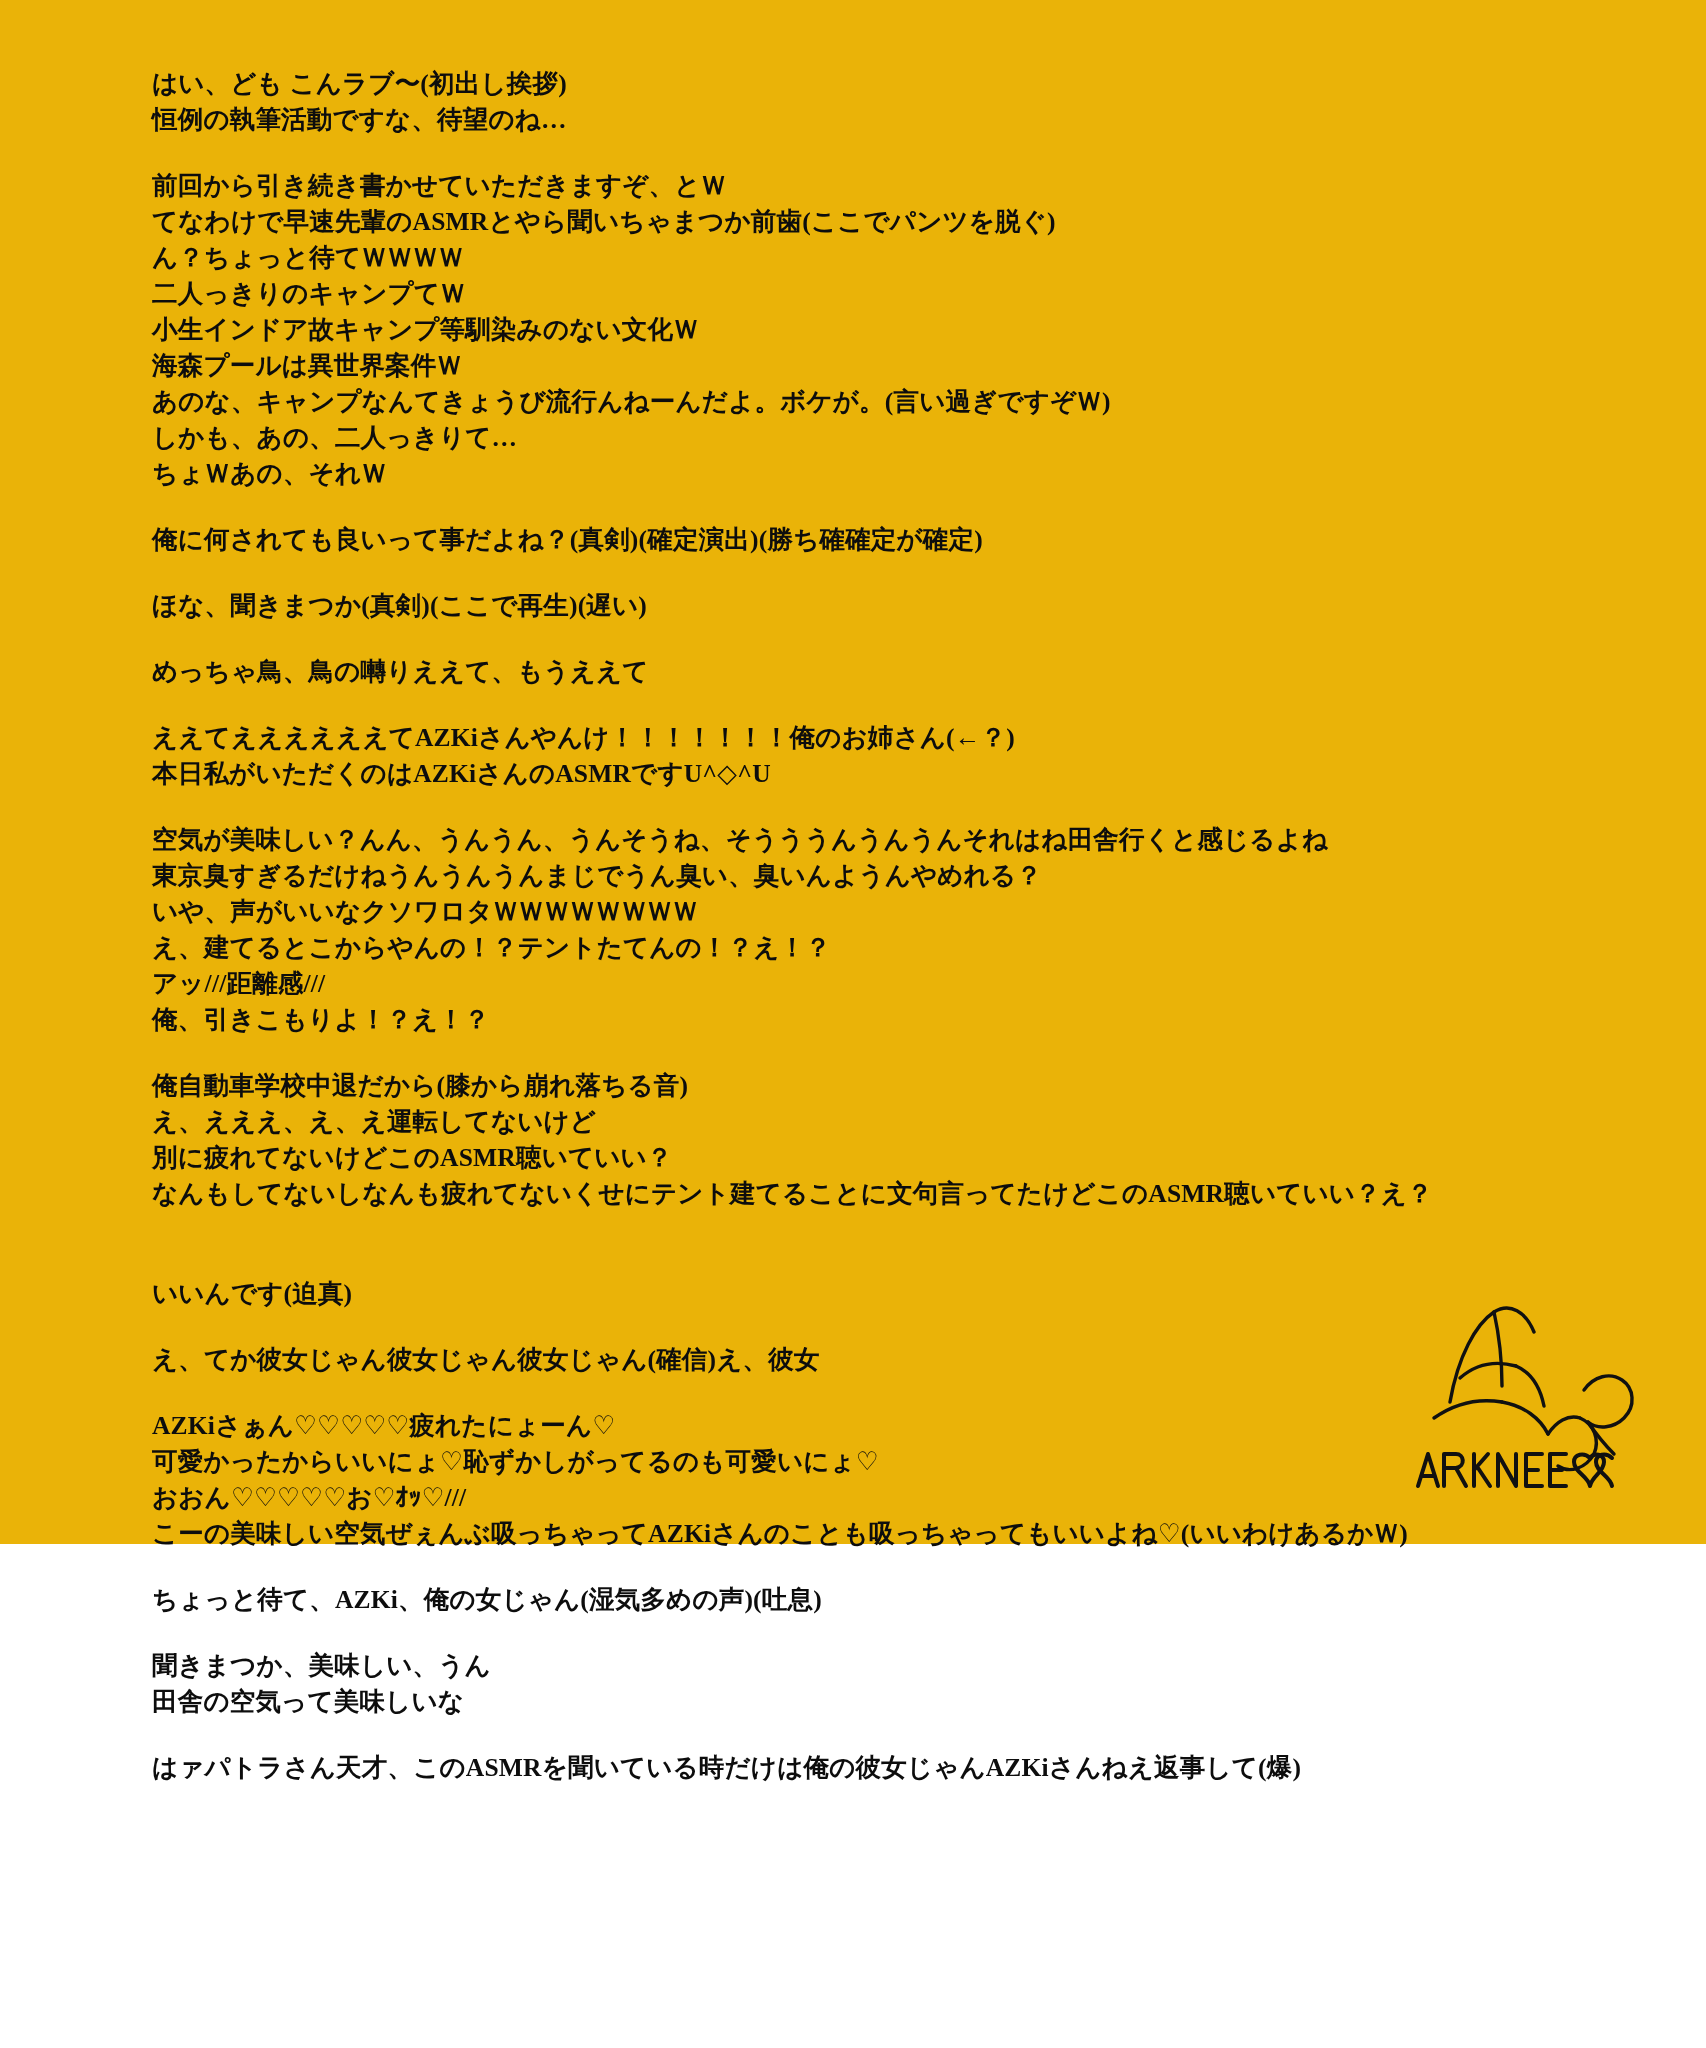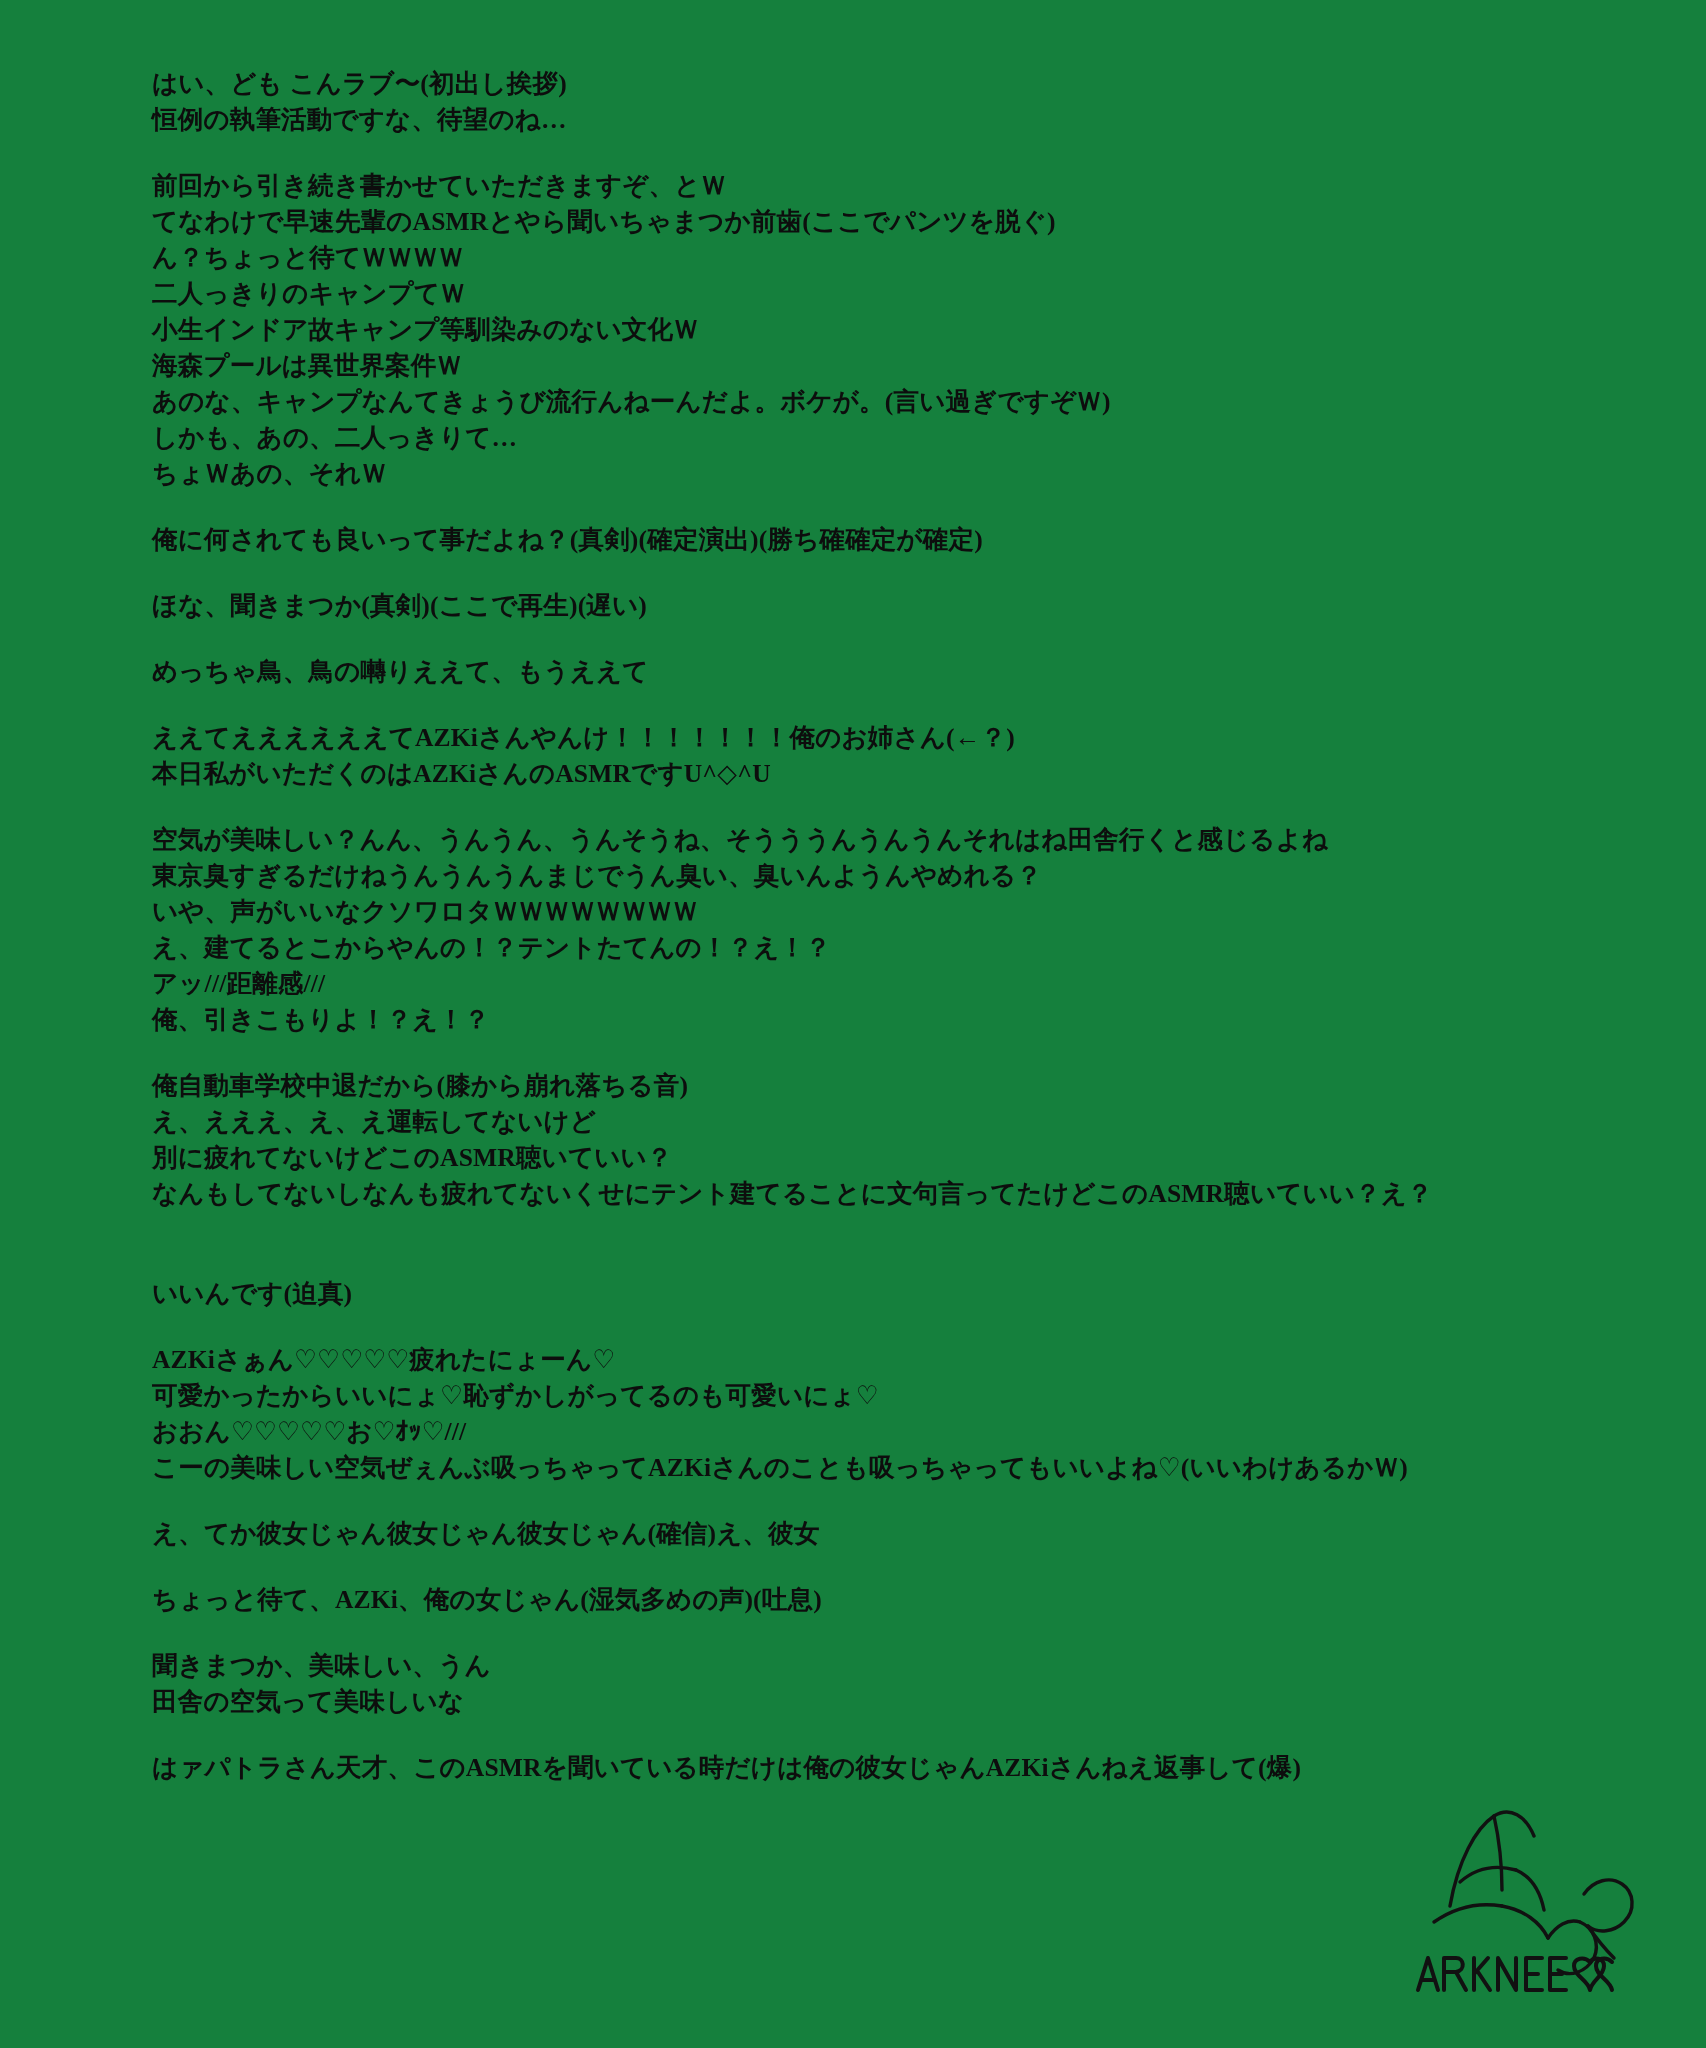--- a/index.html
+++ b/index.html
@@ -13,22 +13,22 @@
     position: relative;
     font-family: "Liberation Serif", "DejaVu Serif", serif;
     color: #111111;
     overflow: hidden;
   }
   .page {
     position: absolute;
     left: 0;
     top: 0;
     width: 1706px;
-    height: 2048px;
-    background: #15803d;
+    height: 1544px;
+    background: #eab308;
   }
   .text-body {
     position: absolute;
     left: 152px;
     top: 66px;
     width: 1430px;
   }
   .para {
     margin: 0 0 30px 0;
   }
@@ -116,28 +116,28 @@
       <div class="line">なんもしてないしなんも疲れてないくせにテント建てることに文句言ってたけどこのASMR聴いていい？え？</div>
     </div>
 
     <div class="gap-big"></div>
 
     <div class="para">
       <div class="line">いいんです(迫真)</div>
     </div>
 
     <div class="para">
+      <div class="line">え、てか彼女じゃん彼女じゃん彼女じゃん(確信)え、彼女</div>
+    </div>
+
+    <div class="para">
       <div class="line">AZKiさぁん♡♡♡♡♡疲れたにょーん♡</div>
       <div class="line">可愛かったからいいにょ♡恥ずかしがってるのも可愛いにょ♡</div>
       <div class="line">おおん♡♡♡♡♡お♡ｵｯ♡///</div>
       <div class="line">こーの美味しい空気ぜぇんぶ吸っちゃってAZKiさんのことも吸っちゃってもいいよね♡(いいわけあるかＷ)</div>
-    </div>
-
-    <div class="para">
-      <div class="line">え、てか彼女じゃん彼女じゃん彼女じゃん(確信)え、彼女</div>
     </div>
 
     <div class="para">
       <div class="line">ちょっと待て、AZKi、俺の女じゃん(湿気多めの声)(吐息)</div>
     </div>
 
     <div class="para">
       <div class="line">聞きまつか、美味しい、うん</div>
       <div class="line">田舎の空気って美味しいな</div>
     </div>

